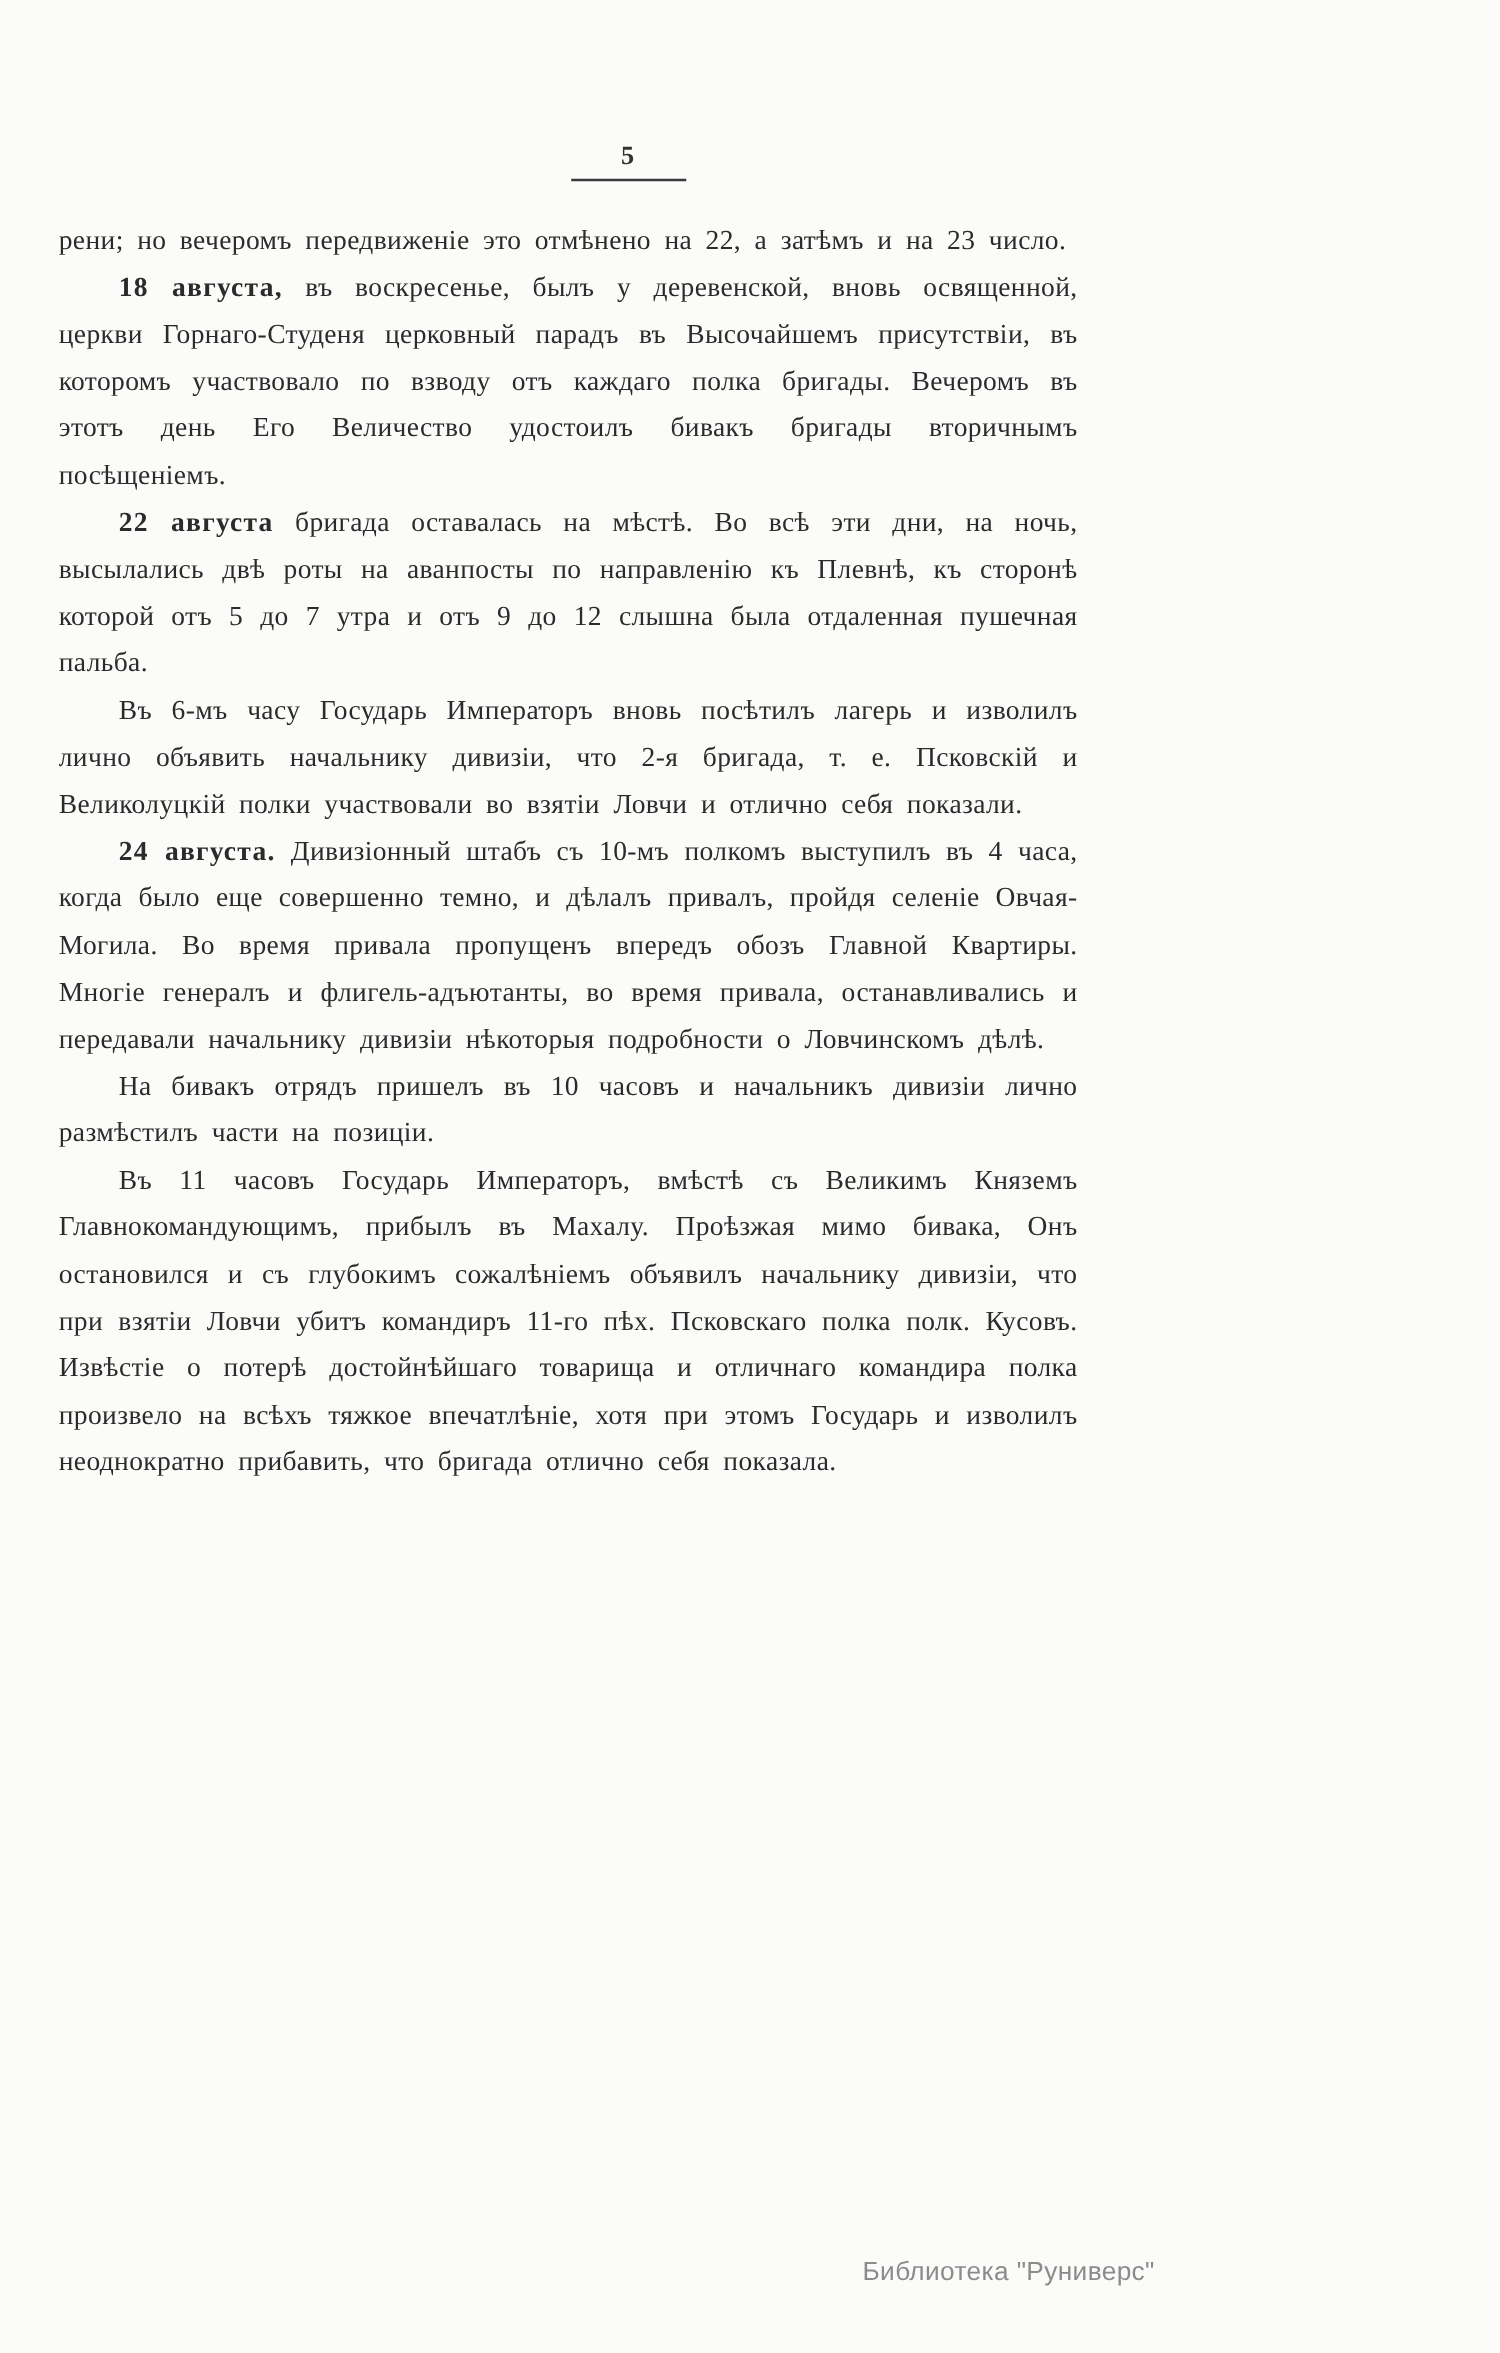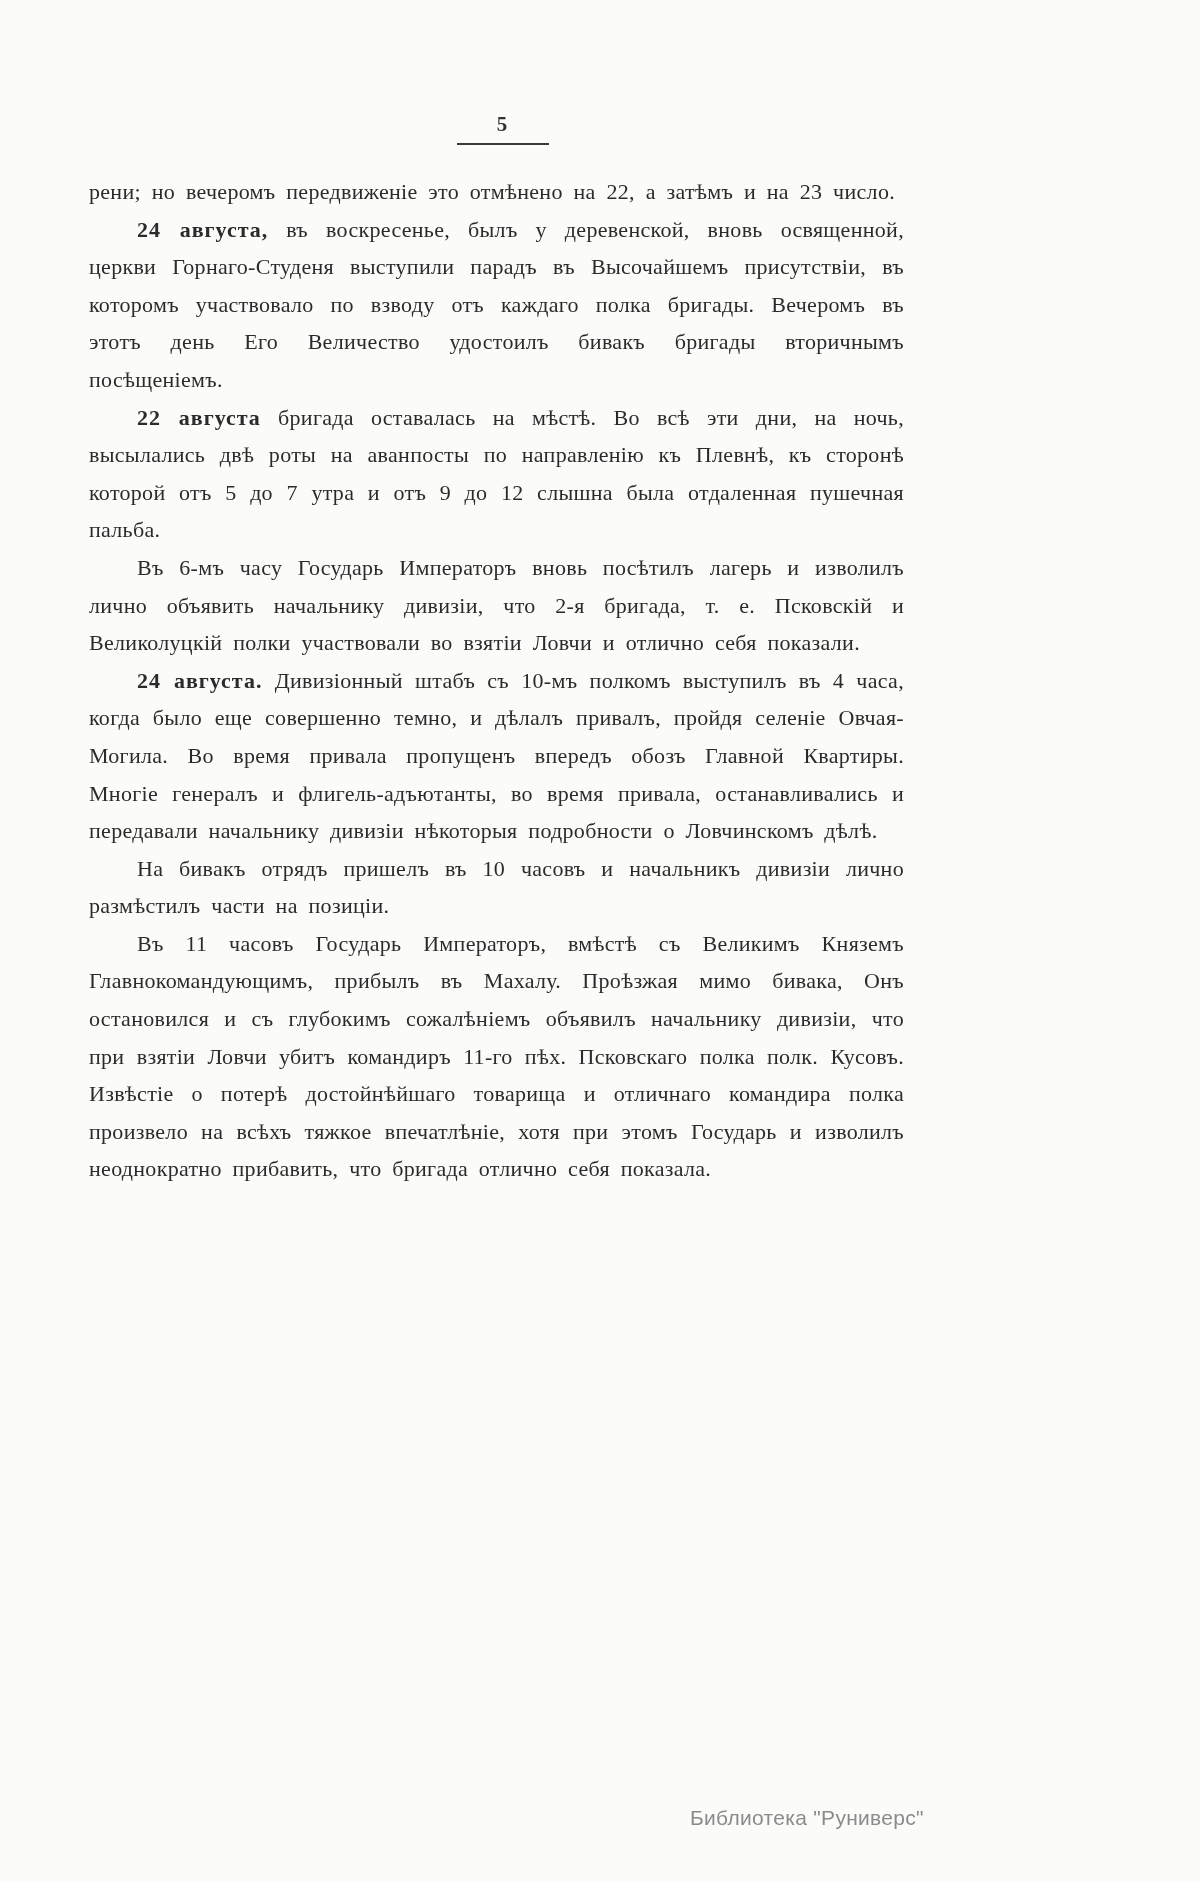--- a/index.html
+++ b/index.html
@@ -29,21 +29,21 @@
     letter-spacing: 1px;
   }
   .pagenum-rule {
     width: 92px;
     height: 2px;
     background: #3a3a3a;
     margin: 6px auto 0 auto;
   }
   .text-block {
     width: 815px;
-    margin-left: 89px;
+    margin-left: 47px;
     margin-top: 28px;
   }
   .para {
     font-size: 22px;
     line-height: 37.6px;
     text-align: justify;
     word-spacing: 5px;
     letter-spacing: 0.3px;
     color: #2b2b2b;
   }
@@ -69,21 +69,21 @@
 
 <div class="page">
 
   <div class="pagenum-wrap">
     <div class="pagenum">5</div>
     <div class="pagenum-rule"></div>
   </div>
 
   <div class="text-block">
       <p class="para"><span class="seg normal">рени; но вечеромъ передвиженіе это отмѣнено на 22, а затѣмъ и на 23 число.</span></p>
-      <p class="para indent"><span class="seg bold">24 августа,</span><span class="seg normal"> въ воскресенье, былъ у деревенской, вновь освященной, церкви Горнаго-Студеня выступили парадъ въ Высочайшемъ присутствіи, въ которомъ участвовало по взводу отъ каждаго полка бригады. Вечеромъ въ этотъ день Его Величество удостоилъ бивакъ бригады вторичнымъ посѣщеніемъ.</span></p>
+      <p class="para indent"><span class="seg bold">18 августа,</span><span class="seg normal"> въ воскресенье, былъ у деревенской, вновь освященной, церкви Горнаго-Студеня церковный парадъ въ Высочайшемъ присутствіи, въ которомъ участвовало по взводу отъ каждаго полка бригады. Вечеромъ въ этотъ день Его Величество удостоилъ бивакъ бригады вторичнымъ посѣщеніемъ.</span></p>
       <p class="para indent"><span class="seg bold">22 августа</span><span class="seg normal"> бригада оставалась на мѣстѣ. Во всѣ эти дни, на ночь, высылались двѣ роты на аванпосты по направленію къ Плевнѣ, къ сторонѣ которой отъ 5 до 7 утра и отъ 9 до 12 слышна была отдаленная пушечная пальба.</span></p>
       <p class="para indent"><span class="seg normal">Въ 6-мъ часу Государь Императоръ вновь посѣтилъ лагерь и изволилъ лично объявить начальнику дивизіи, что 2-я бригада, т. е. Псковскій и Великолуцкій полки участвовали во взятіи Ловчи и отлично себя показали.</span></p>
       <p class="para indent"><span class="seg bold">24 августа.</span><span class="seg normal"> Дивизіонный штабъ съ 10-мъ полкомъ выступилъ въ 4 часа, когда было еще совершенно темно, и дѣлалъ привалъ, пройдя селеніе Овчая-Могила. Во время привала пропущенъ впередъ обозъ Главной Квартиры. Многіе генералъ и флигель-адъютанты, во время привала, останавливались и передавали начальнику дивизіи нѣкоторыя подробности о Ловчинскомъ дѣлѣ.</span></p>
       <p class="para indent"><span class="seg normal">На бивакъ отрядъ пришелъ въ 10 часовъ и начальникъ дивизіи лично размѣстилъ части на позиціи.</span></p>
       <p class="para indent"><span class="seg normal">Въ 11 часовъ Государь Императоръ, вмѣстѣ съ Великимъ Княземъ Главнокомандующимъ, прибылъ въ Махалу. Проѣзжая мимо бивака, Онъ остановился и съ глубокимъ сожалѣніемъ объявилъ начальнику дивизіи, что при взятіи Ловчи убитъ командиръ 11-го пѣх. Псковскаго полка полк. </span><span class="seg italic">Кусовъ</span><span class="seg normal">. Извѣстіе о потерѣ достойнѣйшаго товарища и отличнаго командира полка произвело на всѣхъ тяжкое впечатлѣніе, хотя при этомъ Государь и изволилъ неоднократно прибавить, что бригада отлично себя показала.</span></p>
     </div>
 
   <div class="watermark">Библиотека "Руниверс"</div>
 
 </div>

